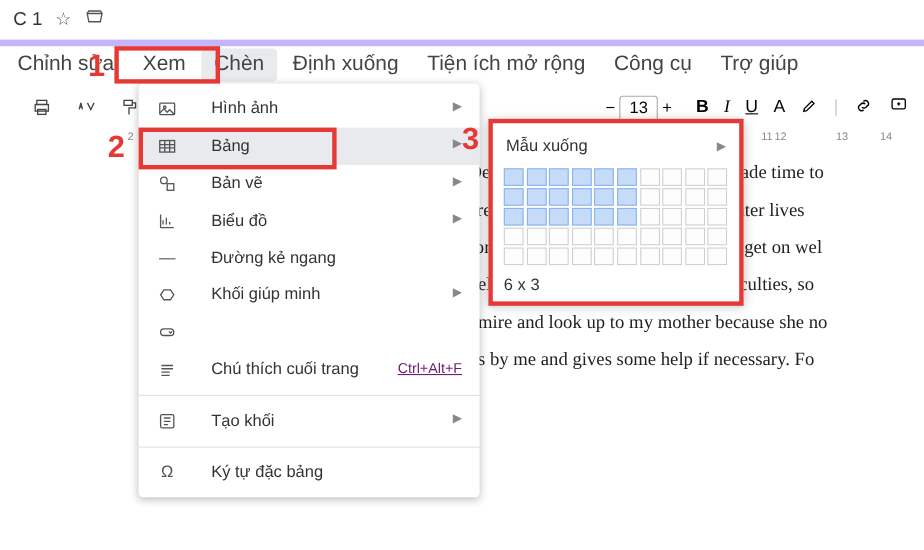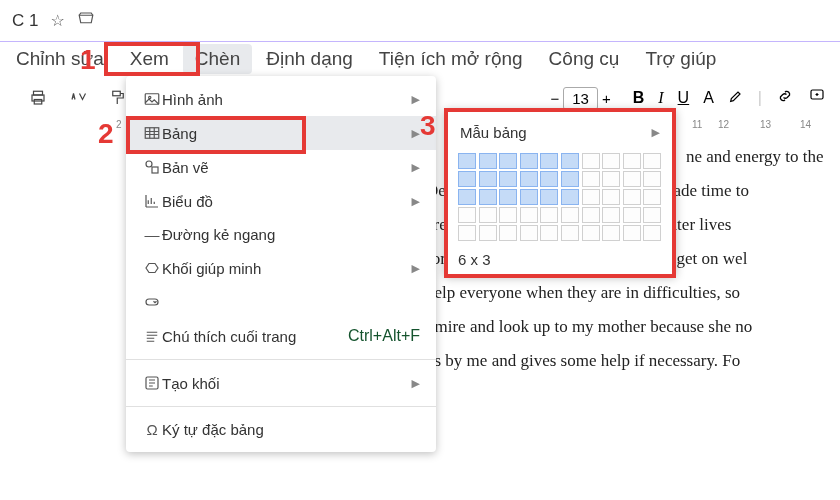--- a/index.html
+++ b/index.html
@@ -1,39 +1,39 @@
 <!DOCTYPE html>
 <html><head>
 <meta charset="utf-8">
 <style>
 * { margin: 0; padding: 0; box-sizing: border-box; font-family: Arial, sans-serif; }
 body { width: 840px; height: 500px; background: #fff; overflow: hidden; position: relative; }
 
-.tabbar { height: 42px; background: #fff; display: flex; align-items: center; padding: 0 8px; border-bottom: 1px solid #c4b5fd; }
+.tabbar { height: 42px; background: #fff; display: flex; align-items: center; padding: 0 8px; border-bottom: 6px solid #c4b5fd; }
 .tab-title { font-size: 17px; color: #333; margin-left: 4px; }
 .tab-ico { margin-left: 12px; color: #555; font-size: 16px; }
 
 .menubar { height: 34px; display: flex; align-items: center; padding: 0 4px; gap: 2px; }
 .menubar-item { padding: 4px 12px; font-size: 19px; color: #444; cursor: pointer; border-radius: 4px; }
 .menubar-item.active { background: #e8eaed; }
 
 .toolbar { height: 44px; display: flex; align-items: center; padding: 0 24px; gap: 12px; }
 .tbico { width: 28px; height: 28px; display: flex; align-items: center; justify-content: center; color: #444; border-radius: 4px; }
 
 .fontsize { display: flex; align-items: center; gap: 4px; font-size: 15px; }
 .fontsize .box { border: 1px solid #aaa; padding: 2px 8px; border-radius: 3px; }
 .fmt { display: flex; gap: 14px; align-items: center; margin-left: 12px; }
 .fmt span { font-size: 16px; }
 
 .dropdown { position: absolute; left: 126px; top: 76px; width: 310px; background: #fff; box-shadow: 0 2px 8px rgba(0,0,0,0.25); padding: 6px 0; border-radius: 4px; z-index: 10; }
-.dd-item { display: flex; align-items: center; padding: 8px 16px; gap: 0; font-size: 15px; color: #333; cursor: pointer; }
+.dd-item { display: flex; padding: 8px 16px; gap: 30px; font-size: 15px; color: #333; cursor: pointer; }
 .dd-item.selected { background: #e8eaed; }
 .dd-item .ico { width: 20px; display: flex; align-items: center; justify-content: center; color: #555; }
 .dd-item .arr { margin-left: auto; color: #888; font-size: 11px; }
-.dd-item .shortcut { margin-left: auto; color: #14532d; font-size: 16px; }
+.dd-item .shortcut { margin-left: auto; color: #701a75; font-size: 13px; text-decoration: underline; }
 .dd-sep { height: 1px; background: #e0e0e0; margin: 6px 0; }
 
 .submenu { position: absolute; left: 444px; top: 108px; width: 232px; background: #fff; box-shadow: 0 2px 10px rgba(0,0,0,0.25); border-radius: 4px; padding: 12px 0 8px; z-index: 12; }
 .submenu-header { display: flex; align-items: center; justify-content: space-between; padding: 4px 16px 12px; font-size: 15px; color: #333; }
 .submenu-header .arr { font-size: 11px; color: #888; }
 .grid-wrap { padding: 0 14px; }
 .grid { display: grid; grid-template-columns: repeat(10, 1fr); gap: 2px; }
 .cell { width: 18px; height: 16px; border: 1px solid #d0d0d0; background: #fdfdfd; }
 .cell.sel { background: #c5dbf7; border-color: #8ab4f0; }
 .grid-label { text-align: left; font-size: 15px; color: #333; margin-top: 10px; }
@@ -60,21 +60,21 @@
         <path d="M3 7h18l-2 10H5z"></path>
         <path d="M3 7l2-3h14l2 3"></path>
       </svg>
   </span>
 </div>
 
 <div class="menubar">
   <div class="menubar-item">Chỉnh sửa</div>
   <div class="menubar-item">Xem</div>
   <div class="menubar-item active">Chèn</div>
-  <div class="menubar-item">Định dạng</div>
+  <div class="menubar-item">Định xuống</div>
   <div class="menubar-item">Tiện ích mở rộng</div>
   <div class="menubar-item">Công cụ</div>
   <div class="menubar-item">Trợ giúp</div>
 </div>
 
 <div class="toolbar">
   <div class="tbico">
     <svg width="18" height="18" viewBox="0 0 24 24" fill="none" stroke="currentColor" stroke-width="1.6">
         <rect x="6" y="3" width="12" height="5"></rect>
         <rect x="4" y="8" width="16" height="8"></rect>
@@ -121,21 +121,21 @@
           <rect x="4" y="4" width="16" height="12" rx="2"></rect>
           <path d="M12 8v4M10 10h4"></path>
         </svg>
     </span>
   </div>
 </div>
 
 <div class="ruler-line">
   <span class="rn" style="left:0px">2</span>
   <span class="rn" style="left:576px">11</span>
-  <span class="rn" style="left:602px">12</span>
+  <span class="rn" style="left:588px">12</span>
   <span class="rn" style="left:644px">13</span>
   <span class="rn" style="left:684px">14</span>
 
 </div>
 
 <div class="dropdown">
   <div class="dd-item">
     <span class="ico">
         <svg width="18" height="18" viewBox="0 0 24 24" fill="none" stroke="currentColor" stroke-width="1.6">
           <rect x="3" y="5" width="18" height="14" rx="1"></rect>
@@ -218,21 +218,21 @@
   </div>
   <div class="dd-sep"></div>
   <div class="dd-item">
     <span class="ico">Ω</span>
     <span>Ký tự đặc bảng</span>
   </div>
 </div>
 
 <div class="submenu">
   <div class="submenu-header">
-    <span>Mẫu bảng</span>
+    <span>Mẫu xuống</span>
     <span class="arr">▶</span>
   </div>
   <div class="grid-wrap">
     <div class="grid" id="tgrid">
         <div class="cell sel"></div>
         <div class="cell sel"></div>
         <div class="cell sel"></div>
         <div class="cell sel"></div>
         <div class="cell sel"></div>
         <div class="cell sel"></div>
@@ -279,21 +279,20 @@
         <div class="cell"></div>
         <div class="cell"></div>
         <div class="cell"></div>
         <div class="cell"></div>
       </div>
     <div class="grid-label">6 x 3</div>
   </div>
 </div>
 
 <div class="document">
-  <p style="margin-left:260px">ne and energy to the</p>
   <p>Despite working hard, she always made time to</p>
   <p>are necessary and important in our later lives</p>
   <p>for me to follow. She always tries to get on wel</p>
   <p>help everyone when they are in difficulties, so</p>
   <p>dmire and look up to my mother because she no</p>
   <p>ds by me and gives some help if necessary. Fo</p>
 </div>
 
 <div class="hl" style="left:104px; top:42px; width:96px; height:34px"></div>
 <div class="num-annot" style="left:80px; top:44px">1</div>

